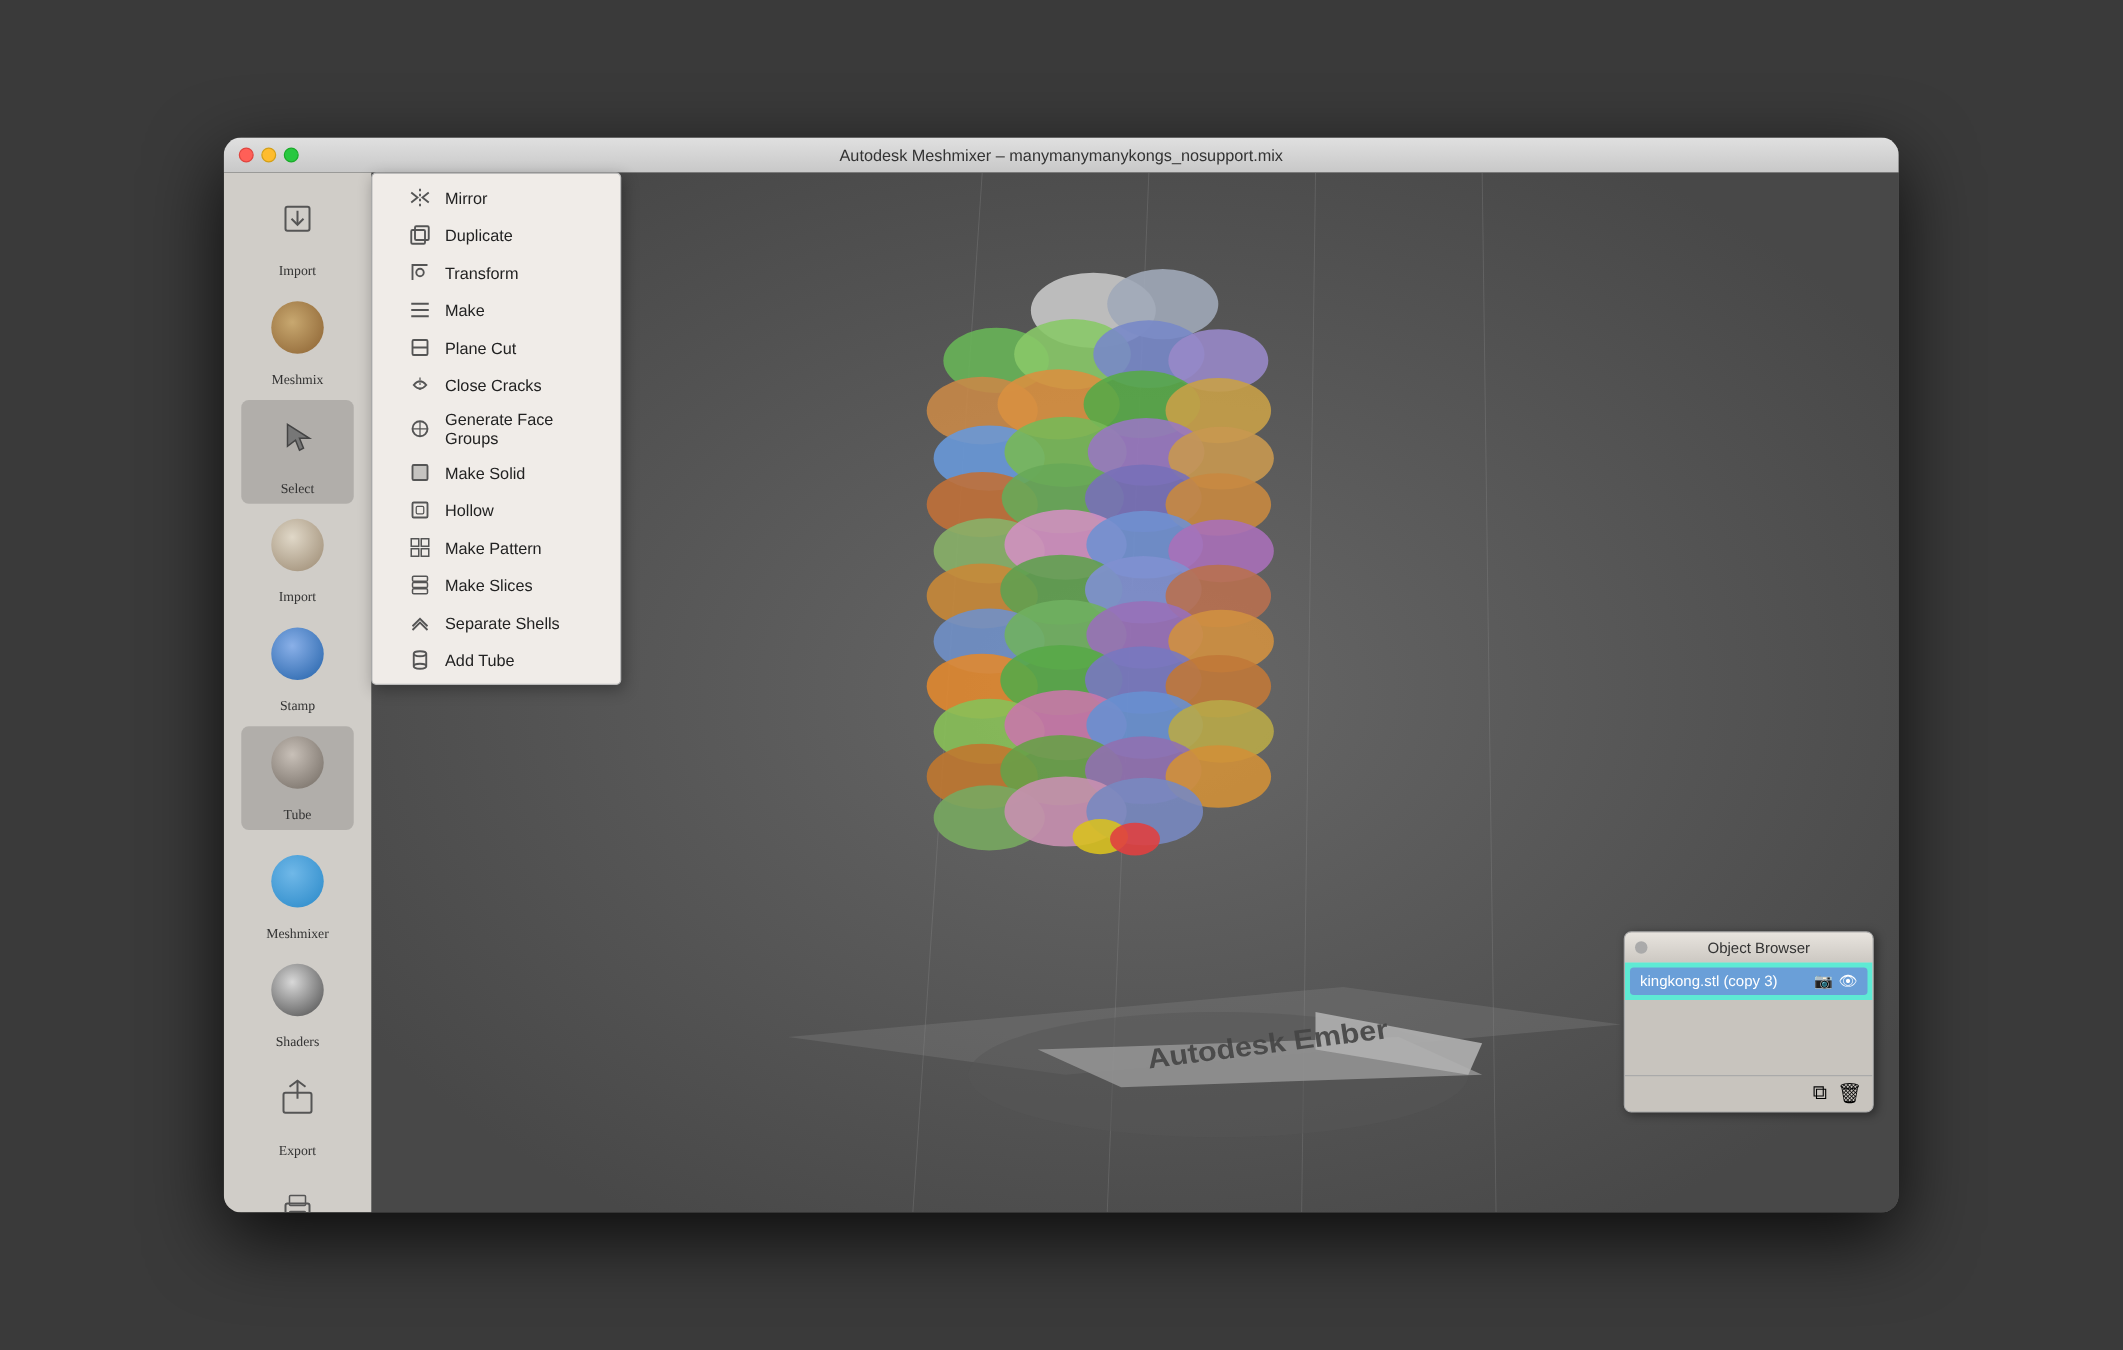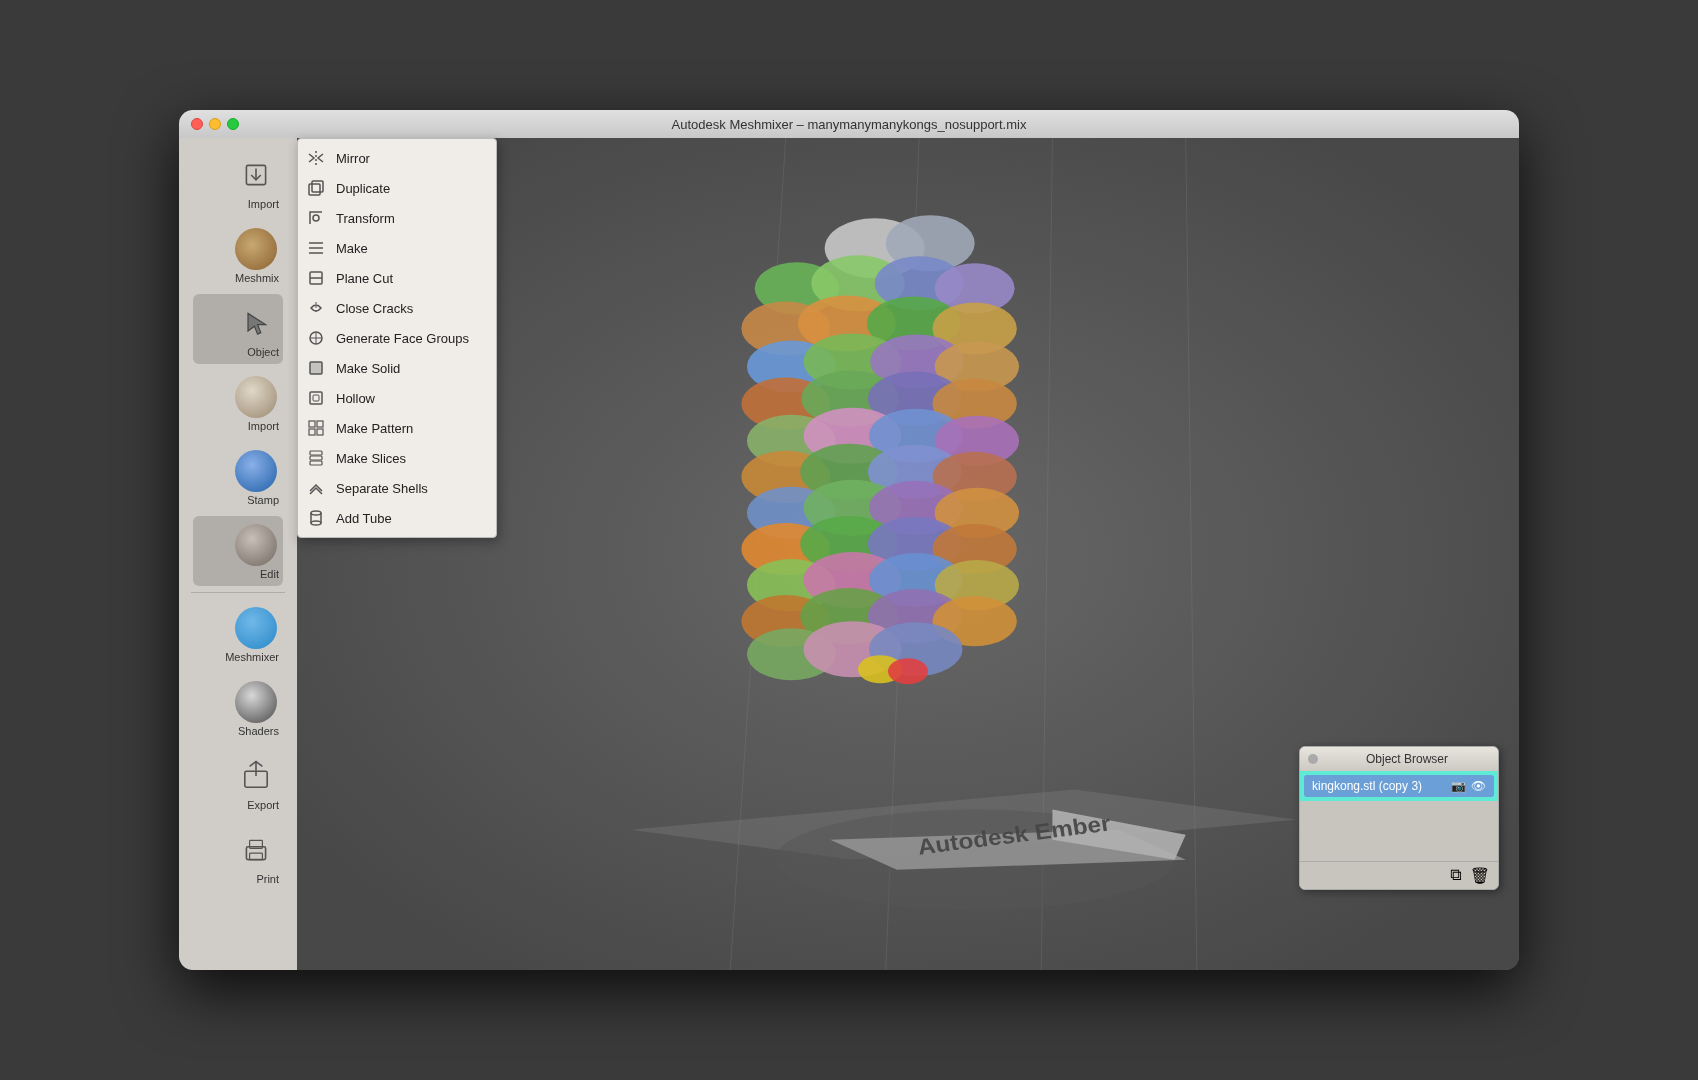--- a/index.html
+++ b/index.html
@@ -75,26 +75,27 @@
       align-items: center;
       padding: 8px 0;
       gap: 4px;
       flex-shrink: 0;
       z-index: 10;
     }
 
     .sidebar-item {
       display: flex;
       flex-direction: column;
-      align-items: flex-end;
+      align-items: center;
       width: 90px;
       padding: 6px 4px;
       border-radius: 6px;
       cursor: pointer;
-      gap: 0;
+      gap: 13px;
+      font-family: Liberation Serif, serif;
     }
     .sidebar-item.active { background: rgba(0,0,0,0.15); }
 
     .sidebar-icon {
       width: 46px;
       height: 46px;
       display: flex;
       align-items: center;
       justify-content: center;
     }
@@ -121,21 +122,21 @@
       border: 1px solid #bbb;
       border-radius: 4px;
       box-shadow: 2px 4px 12px rgba(0,0,0,0.3);
       z-index: 100;
       padding: 4px 0;
     }
 
     .menu-item {
       display: flex;
       align-items: center;
-      padding: 5px 8px;
+      padding: 5px 28px;
       font-size: 13px;
       color: #222;
       cursor: pointer;
       gap: 10px;
     }
     .menu-icon {
       width: 20px;
       height: 20px;
       display: flex;
       align-items: center;
@@ -286,42 +287,42 @@
         </div>
         <span class="sidebar-label">Meshmix</span>
       </div>
 
       <div class="sidebar-item active">
         <div class="sidebar-icon">
           <svg class="icon-svg" viewBox="0 0 40 40" fill="none">
             <polygon points="10,8 10,30 18,24 22,34 26,32 22,22 32,22" stroke="#444" stroke-width="1.5" fill="#777"></polygon>
           </svg>
         </div>
-        <span class="sidebar-label">Object</span>
+        <span class="sidebar-label">Select</span>
       </div>
 
       <div class="sidebar-item">
         <div class="sidebar-icon">
           <div style="width:42px;height:42px;border-radius:50%;background:radial-gradient(circle at 40% 35%, #e0d8c8, #9a8870);"></div>
         </div>
         <span class="sidebar-label">Import</span>
       </div>
 
       <div class="sidebar-item">
         <div class="sidebar-icon">
           <div style="width:42px;height:42px;border-radius:50%;background:radial-gradient(circle at 40% 35%, #8ab0e8, #2060a8);"></div>
         </div>
         <span class="sidebar-label">Stamp</span>
       </div>
 
       <div class="sidebar-item active">
         <div class="sidebar-icon">
           <div style="width:42px;height:42px;border-radius:50%;background:radial-gradient(circle at 40% 35%, #c8c0b8, #706860);"></div>
         </div>
-        <span class="sidebar-label">Edit</span>
+        <span class="sidebar-label">Tube</span>
       </div>
 
       <div class="sidebar-divider"></div>
 
       <div class="sidebar-item">
         <div class="sidebar-icon">
           <div style="width:42px;height:42px;border-radius:50%;background:radial-gradient(circle at 40% 35%, #70b8e8, #2888c8);"></div>
         </div>
         <span class="sidebar-label">Meshmixer</span>
       </div>

